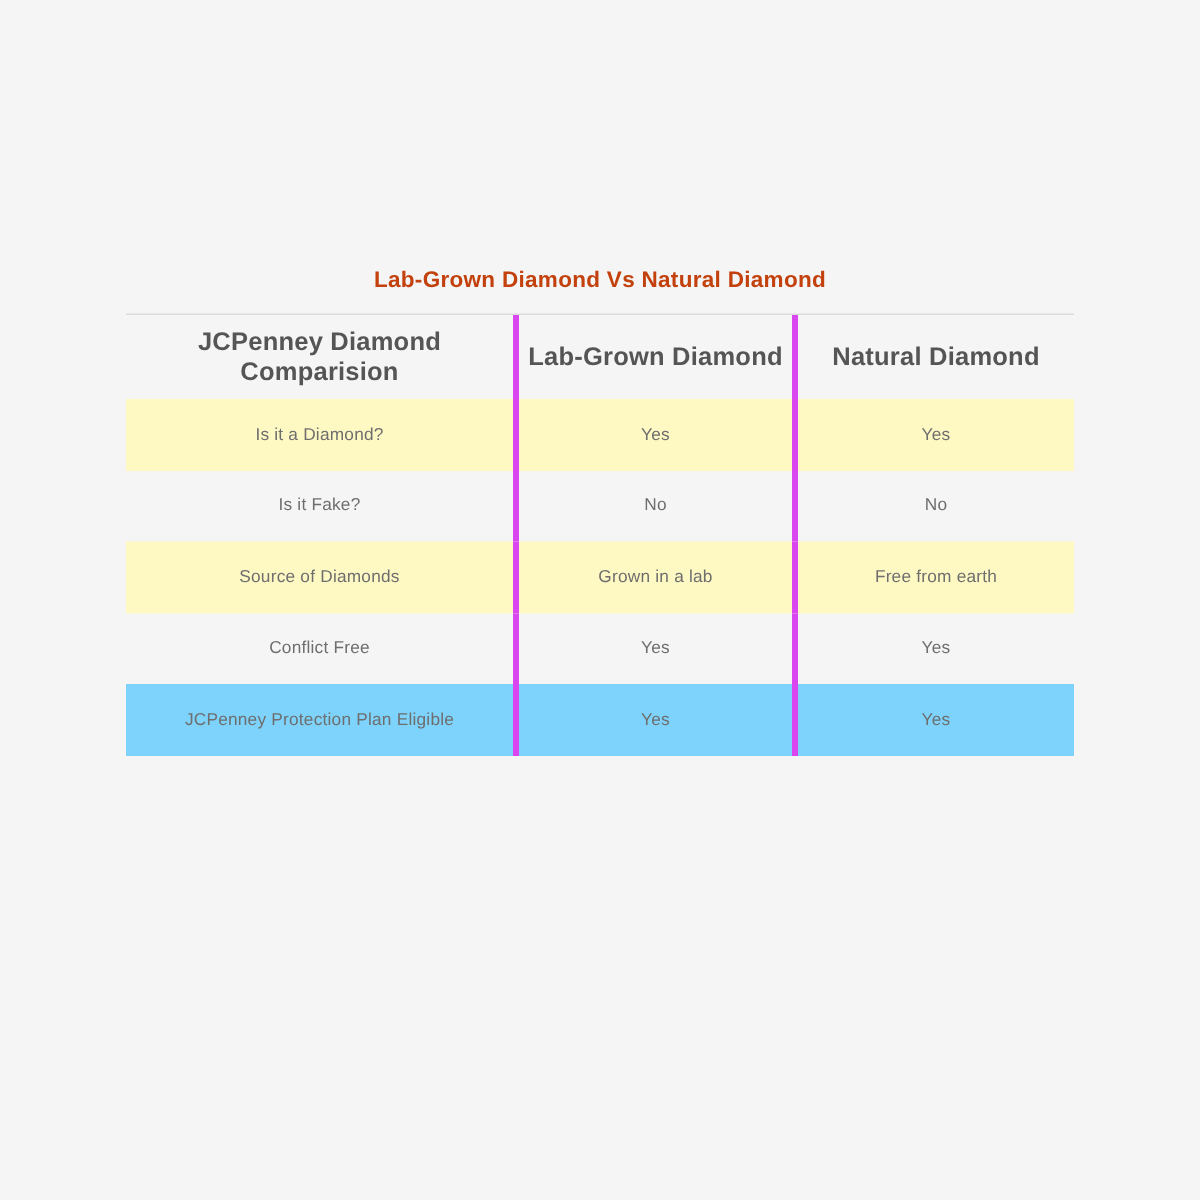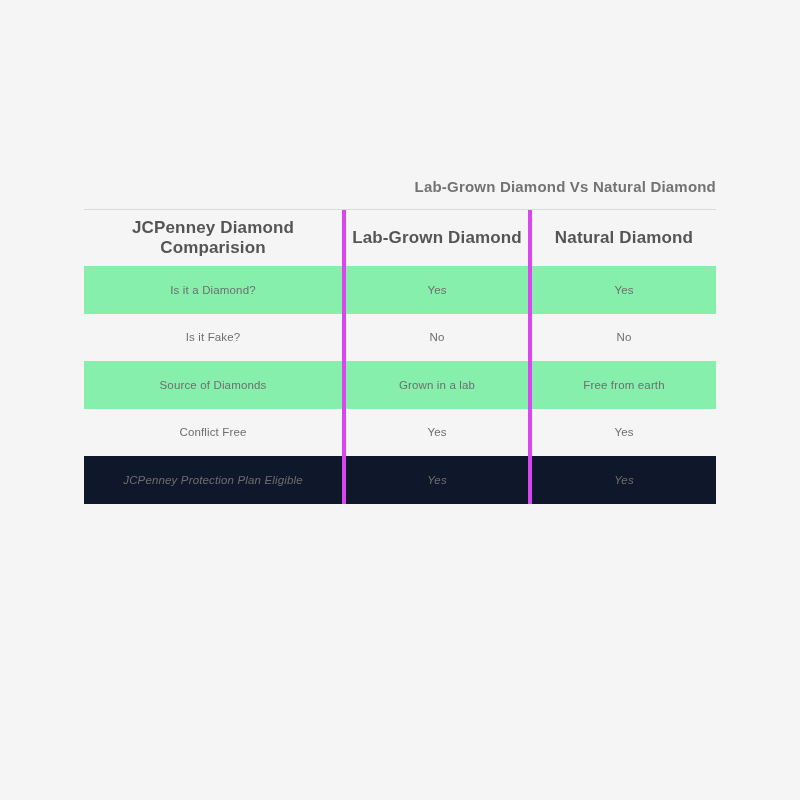--- a/index.html
+++ b/index.html
@@ -23,24 +23,24 @@
   }
 
   .comparison-wrap {
     position: absolute;
     left: 84px;
     top: 178px;
     width: 632px;
   }
 
   .title {
-    text-align: right;
+    text-align: center;
     font-size: 15px;
     font-weight: bold;
-    color: #737373;
+    color: #c2410c;
     letter-spacing: 0.2px;
     padding-bottom: 14px;
     border-bottom: 1px solid #dcdcdc;
   }
 
   table.compare {
     border-collapse: collapse;
     width: 632px;
     table-layout: fixed;
     margin-top: 0;
@@ -69,28 +69,27 @@
     height: 56px;
   }
 
   
   table.compare th.sep,
   table.compare td.sep {
     border-left: 4px solid #d946ef;
   }
 
   tr.shaded td {
-    background: #86efac;
+    background: #fef9c3;
   }
   tr.plain td {
     background: transparent;
   }
   tr.shaded-light td {
-    background: #0f172a;
-    font-style: italic;
+    background: #7dd3fc;
   }
 
   
 </style>
 </head>
 <body>
 
 <div class="page">
   <div class="comparison-wrap">
 

